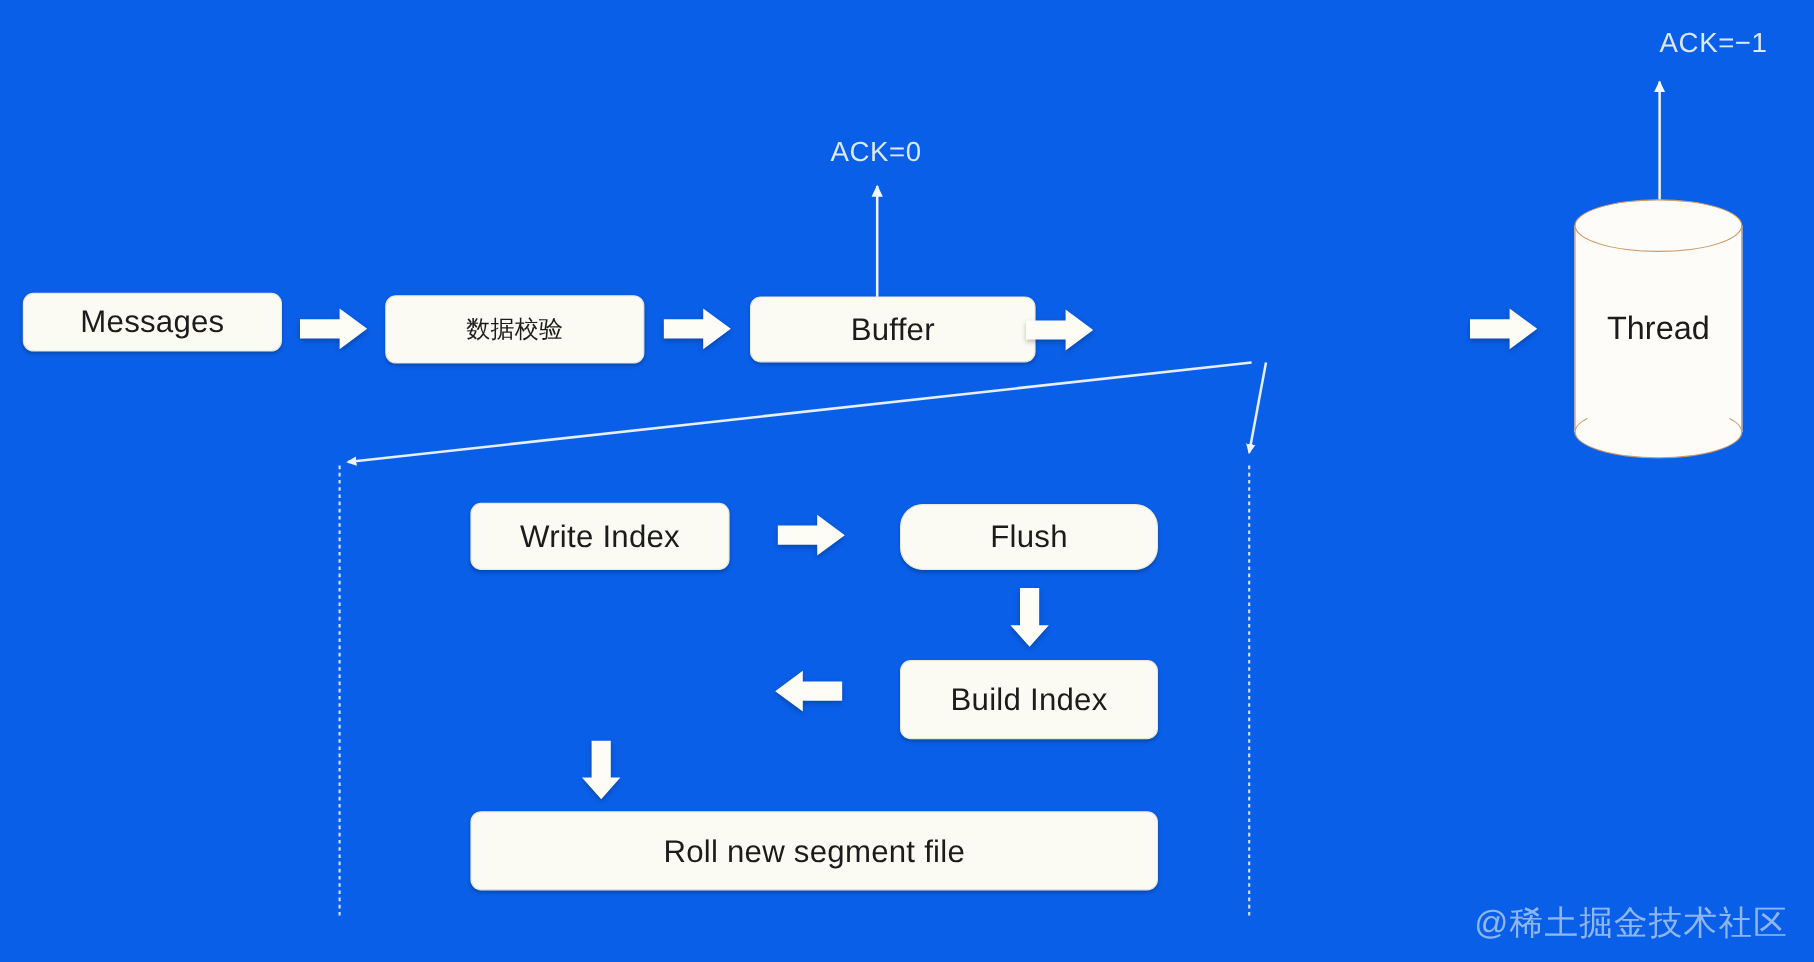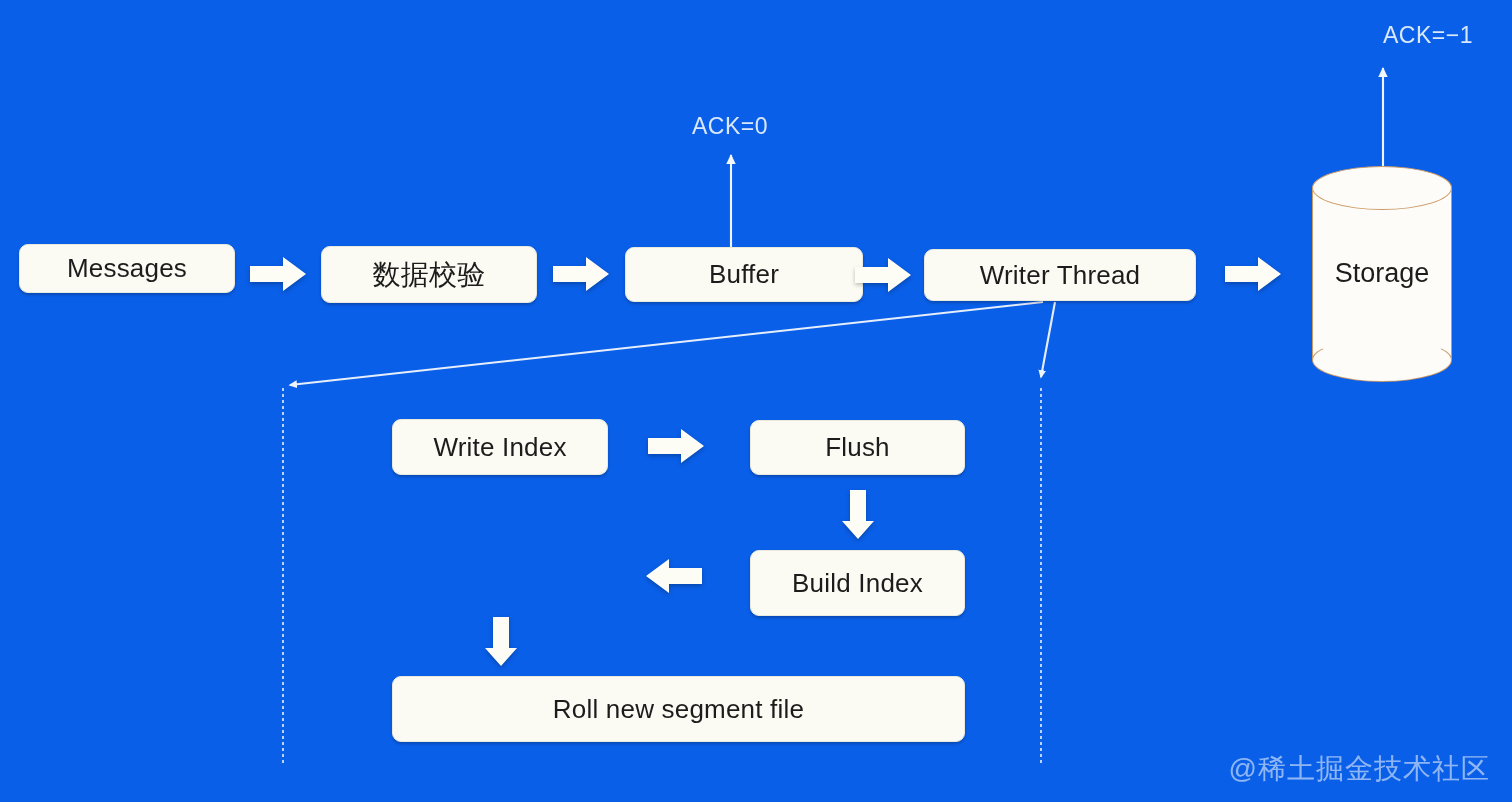--- a/index.html
+++ b/index.html
@@ -26,21 +26,21 @@
     box-shadow: 0 2px 3px rgba(0,0,0,0.22);
     display: flex;
     align-items: center;
     justify-content: center;
     color: #1c1c1c;
     font-size: 26px;
     font-weight: 400;
     letter-spacing: 0.2px;
     white-space: nowrap;
   }
-  .node.cjk { font-size: 28px; }
+  .node.cjk { font-size: 20px; }
 
   
   .cylinder {
     position: absolute;
     box-sizing: border-box;
   }
   .cyl-body {
     position: absolute;
     left: 0; right: 0;
     top: 22px; bottom: 22px;
@@ -138,27 +138,26 @@
 
   <div class="ack" style="left:692px; top:113px;">ACK=0</div>
   <div class="ack" style="left:1383px; top:22px;">ACK=−1</div>
 
   <div class="node" style="left:19px; top:244px; width:216px; height:49px;">Messages</div>
 
   <div class="node cjk" style="left:321px; top:246px; width:216px; height:57px;">数据校验</div>
 
   <div class="node" style="left:625px; top:247px; width:238px; height:55px;">Buffer</div>
 
-  <div class="node" style="left:924px; top:249px; width:272px; height:52px;">Writer Thread</div>
 
   <div class="cylinder" style="left:1312px; top:166px; width:140px; height:216px;">
     <div class="cyl-body"></div>
     <div class="cyl-bottom"></div>
     <div class="cyl-top"></div>
-    <div class="cyl-label">Storage</div>
+    <div class="cyl-label">Thread</div>
   </div>
 
   <div class="barrow" style="left:250px; top:256px;">
     <svg width="57" height="36" viewBox="0 0 57 36">
       <path d="M0,10 L33,10 L33,1 L56,18 L33,35 L33,26 L0,26 Z" fill="#fdfdf6"></path>
     </svg>
   </div>
 
   <div class="barrow" style="left:553px; top:256px;">
     <svg width="57" height="36" viewBox="0 0 57 36">
@@ -173,21 +172,21 @@
   </div>
 
   <div class="barrow" style="left:1225px; top:256px;">
     <svg width="57" height="36" viewBox="0 0 57 36">
       <path d="M0,10 L33,10 L33,1 L56,18 L33,35 L33,26 L0,26 Z" fill="#fdfdf6"></path>
     </svg>
   </div>
 
   <div class="node" style="left:392px; top:419px; width:216px; height:56px;">Write Index</div>
 
-  <div class="node" style="left:750px; top:420px; width:215px; height:55px;">Flush</div>
+  <div class="node" style="left:750px; top:420px; width:215px; height:55px;border-radius:19px;">Flush</div>
 
   <div class="node" style="left:750px; top:550px; width:215px; height:66px;">Build Index</div>
 
 
   <div class="node" style="left:392px; top:676px; width:573px; height:66px;">Roll new segment file</div>
 
   <div class="barrow" style="left:648px; top:428px;">
     <svg width="57" height="36" viewBox="0 0 57 36">
       <path d="M0,10 L33,10 L33,1 L56,18 L33,35 L33,26 L0,26 Z" fill="#fdfdf6"></path>
     </svg>

